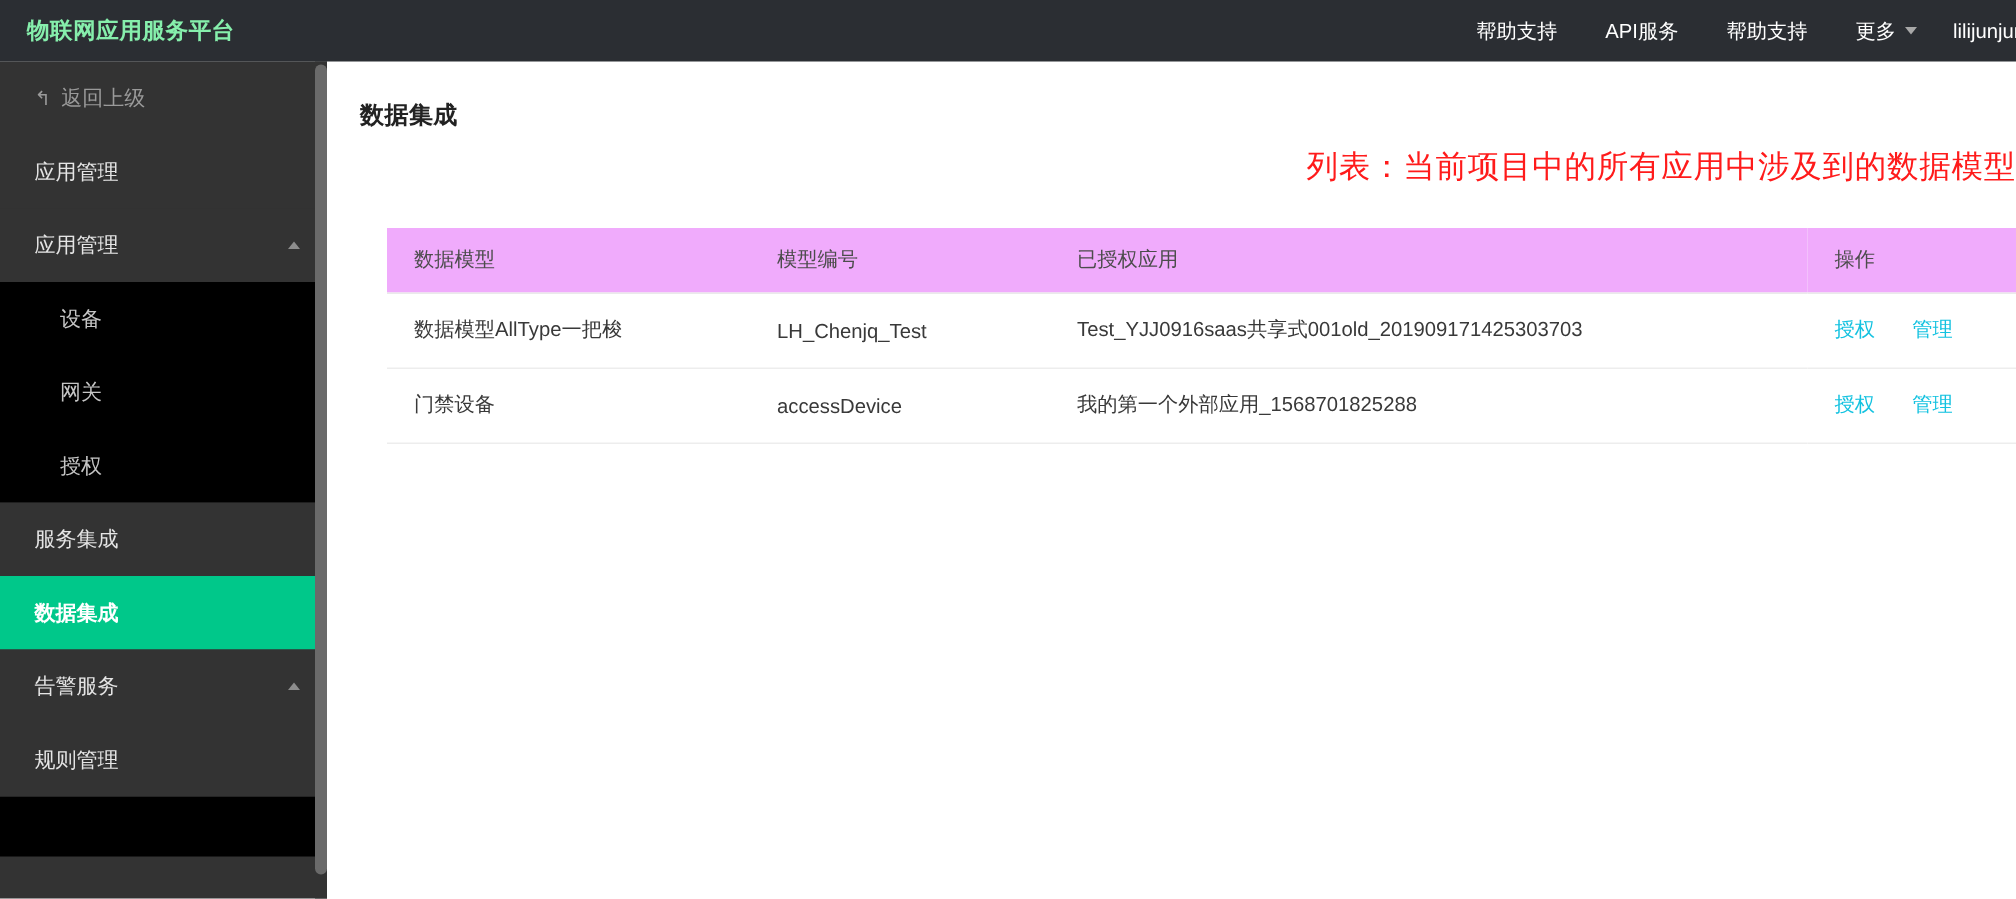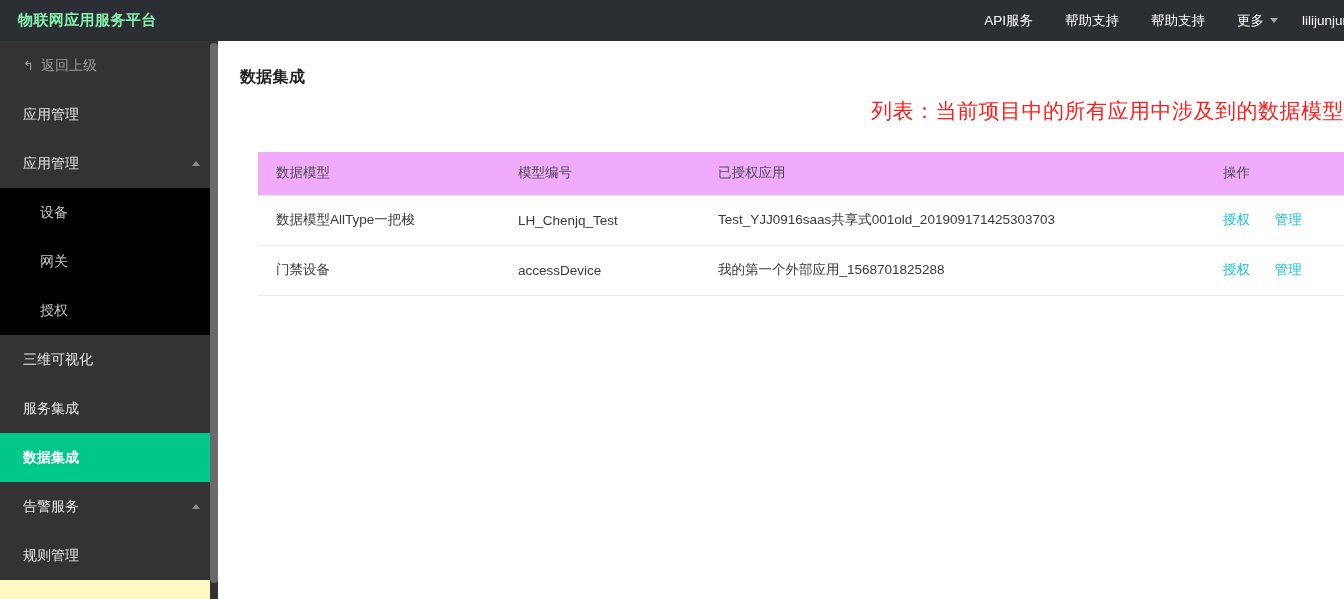--- a/index.html
+++ b/index.html
@@ -91,21 +91,21 @@
     margin-right: 7px;
     color: #9a9a9a;
     line-height: 1;
   }
   .side-item.active {
     background: #00c88a;
     color: #ffffff;
     font-weight: bold;
   }
   .side-sub {
-    background: #fef9c3;
+    background: #000000;
   }
   .side-sub .side-item {
     background: #000000;
     color: #c5c5c5;
     padding-left: 40px;
     height: 49px;
   }
   .arrow-up {
     position: absolute;
     right: 18px;
@@ -196,22 +196,22 @@
     font-size: 13.5px;
   }
   .act-link + .act-link { margin-left: 21px; }
 </style>
 </head>
 <body>
 
 <div class="topbar">
   <div class="brand">物联网应用服务平台</div>
   <nav class="topnav">
+    <div class="topnav-item">帮助支持</div>
     <div class="topnav-item">API服务</div>
-    <div class="topnav-item">帮助支持</div>
     <div class="topnav-item">帮助支持</div>
     <div class="topnav-item more"><span>更多</span><span class="caret-down"></span></div>
     <div class="username">lilijunjun</div>
   </nav>
 </div>
 
 <aside class="sidebar">
   <div class="side-inner">
 
     <div class="side-item back">
@@ -233,23 +233,20 @@
         <span>设备</span>
       </div>
       <div class="side-item">
         <span>网关</span>
       </div>
       <div class="side-item">
         <span>授权</span>
       </div>
     </div>
 
-    <div class="side-item">
-      <span>三维可视化</span>
-    </div>
 
     <div class="side-item">
       <span>服务集成</span>
     </div>
 
     <div class="side-item active">
       <span>数据集成</span>
     </div>
 
     <div class="side-item">

